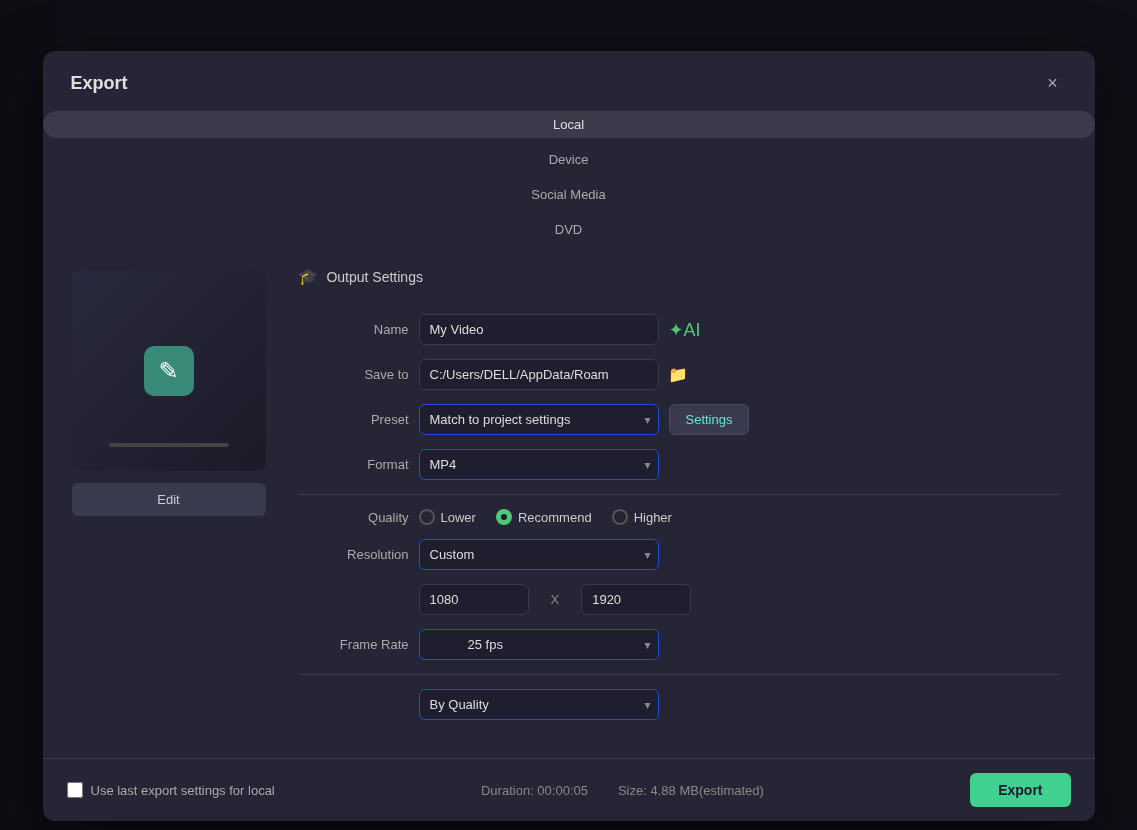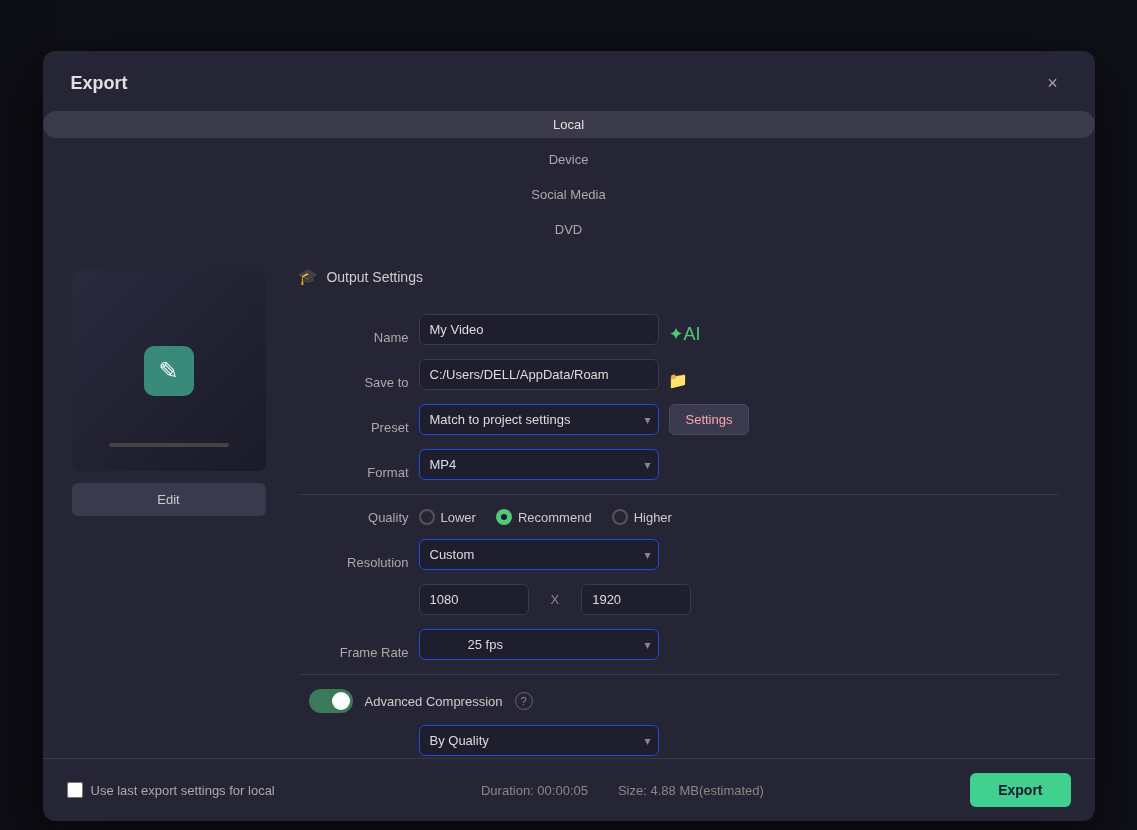--- a/index.html
+++ b/index.html
@@ -184,21 +184,21 @@
       padding-bottom: 8px;
     }
 
     .section-icon {
       font-size: 16px;
     }
 
     
     .form-row {
       display: flex;
-      align-items: flex-end;
+      align-items: center;
       margin-bottom: 14px;
       gap: 10px;
     }
 
     .form-label {
       width: 110px;
       text-align: right;
       font-size: 13px;
       color: #aaa;
       flex-shrink: 0;
@@ -276,21 +276,21 @@
     .preset-select { width: 240px; }
     .format-select { width: 240px; }
     .resolution-select { width: 240px; }
     .framerate-select { width: 240px; padding-left: 48px; }
     .compression-select { width: 240px; }
 
     .settings-btn {
       background: #3a3a4e;
       border: 1px solid #4a4a5e;
       border-radius: 6px;
-      color: #fca5a5;
+      color: #5eead4;
       font-size: 13px;
       padding: 7px 16px;
       cursor: pointer;
     }
 
     
     .divider {
       height: 1px;
       background: #3a3a4a;
       margin: 10px 0 14px 0;
@@ -629,30 +629,20 @@
               <option>25 fps</option>
               <option>24 fps</option>
               <option>30 fps</option>
               <option>60 fps</option>
             </select>
           </div>
         </div>
 
         <div class="divider"></div>
 
-        <div class="compression-row">
-          <label class="toggle">
-            <input type="checkbox" checked="" style="">
-            <span class="toggle-slider"></span>
-          </label>
-          <span class="compression-label">Advanced Compression</span>
-          <div class="help-icon">
-            <span>?</span>
-          </div>
-        </div>
 
         <div class="form-row">
           <span class="form-label"></span>
           <div class="select-wrapper">
             <select class="select-input compression-select">
               <option>By Quality</option>
               <option>By Bitrate</option>
             </select>
           </div>
         </div>

